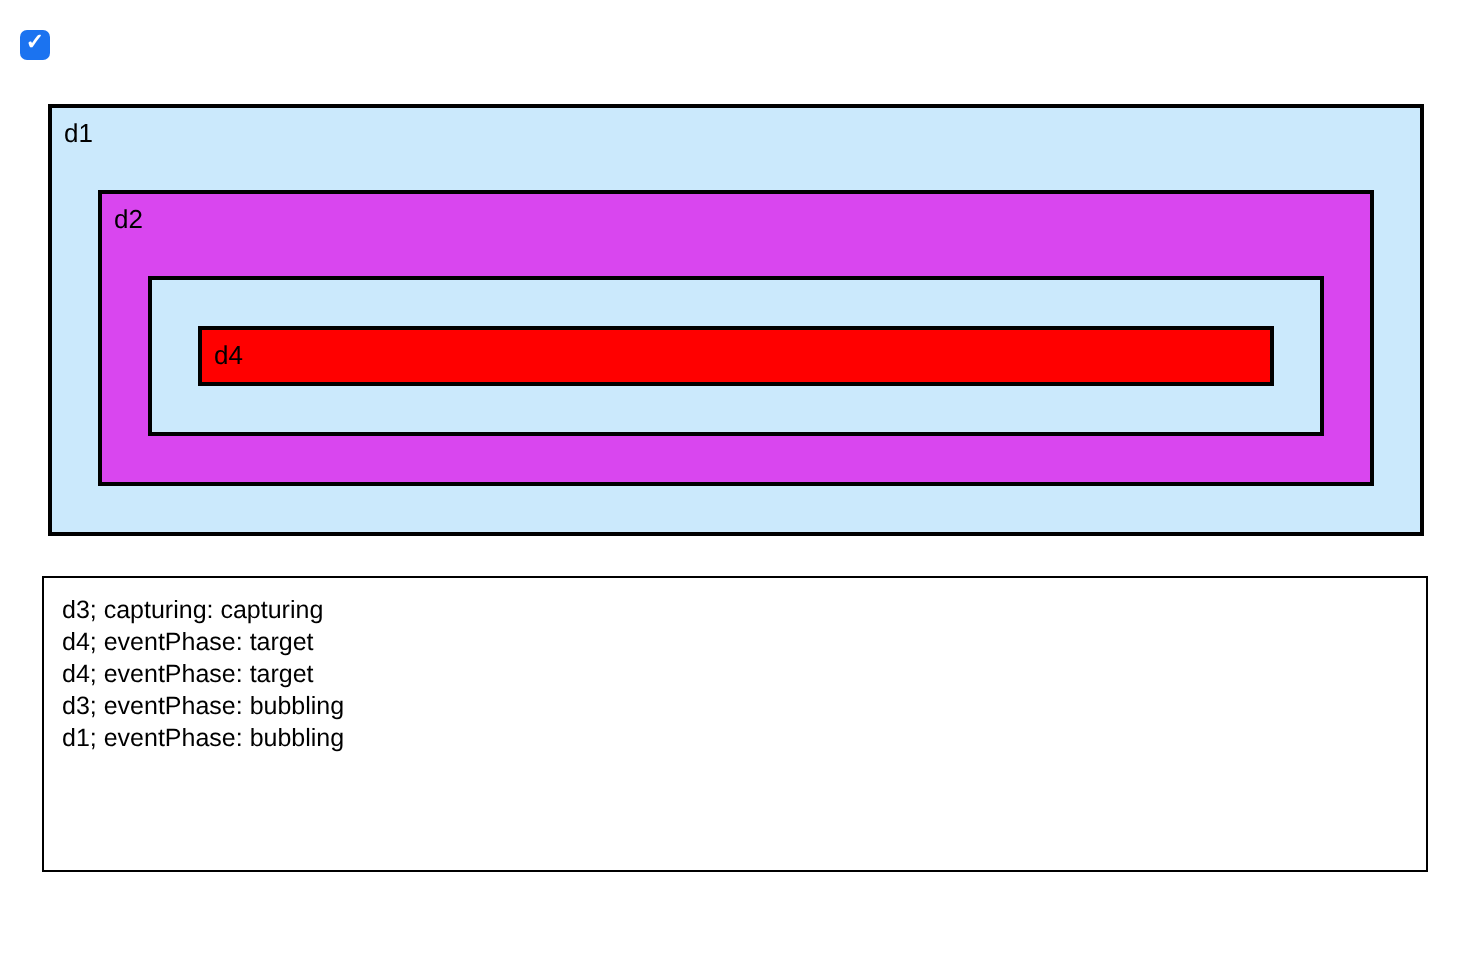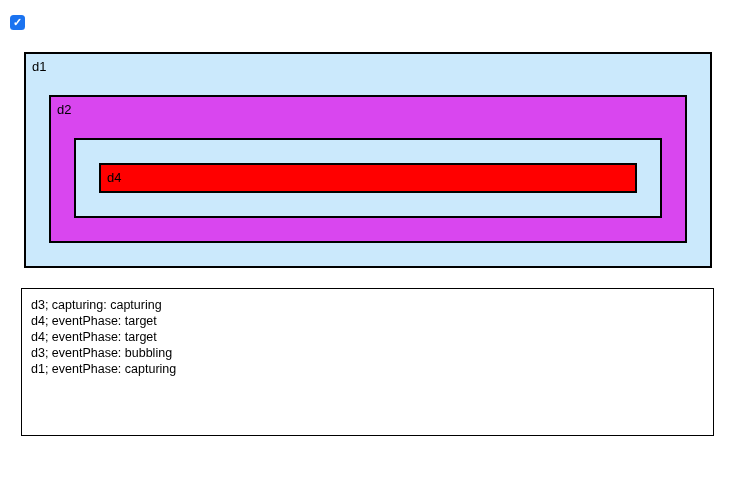--- a/index.html
+++ b/index.html
@@ -94,14 +94,14 @@
       </div>
     </div>
   </div>
 </div>
 
 <div class="log">
   <div class="log-line">d3; capturing: capturing</div>
   <div class="log-line">d4; eventPhase: target</div>
   <div class="log-line">d4; eventPhase: target</div>
   <div class="log-line">d3; eventPhase: bubbling</div>
-  <div class="log-line">d1; eventPhase: capturing</div>
+  <div class="log-line">d1; eventPhase: bubbling</div>
 </div>
 
 </body></html>

